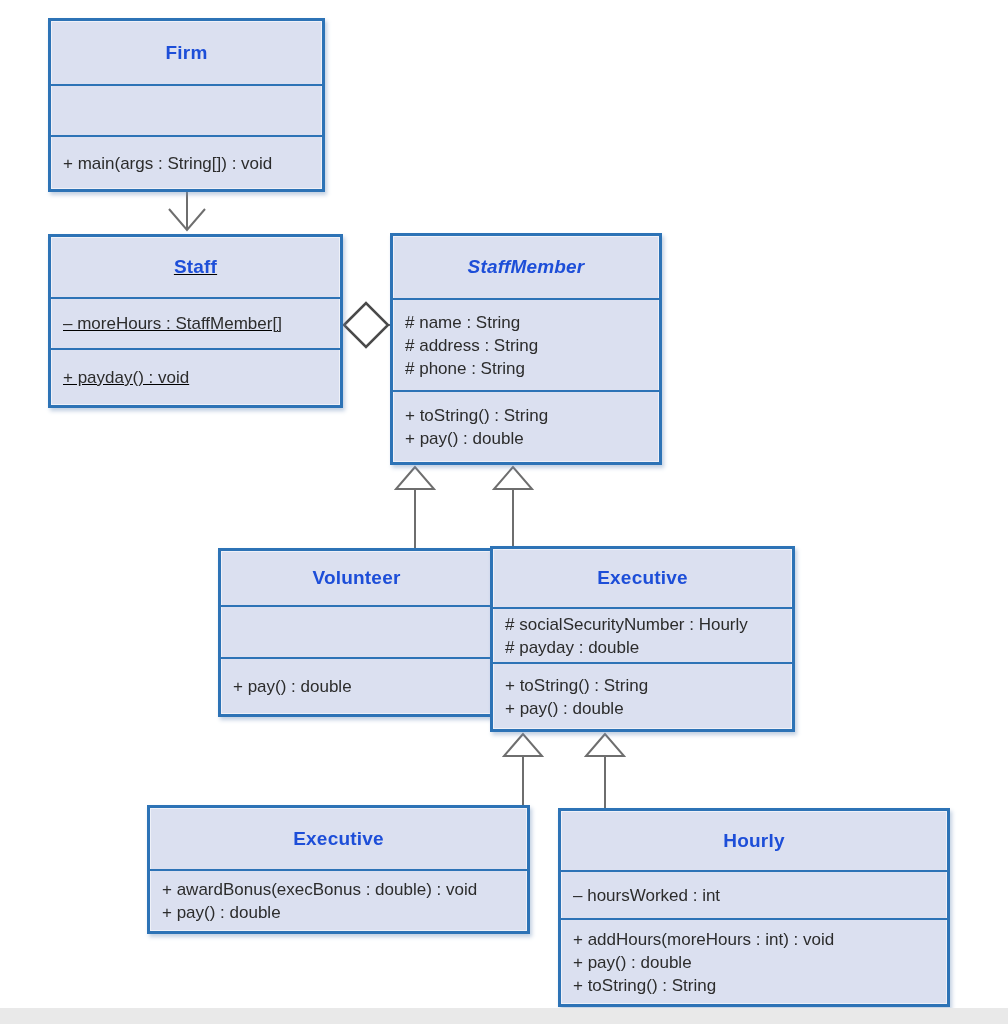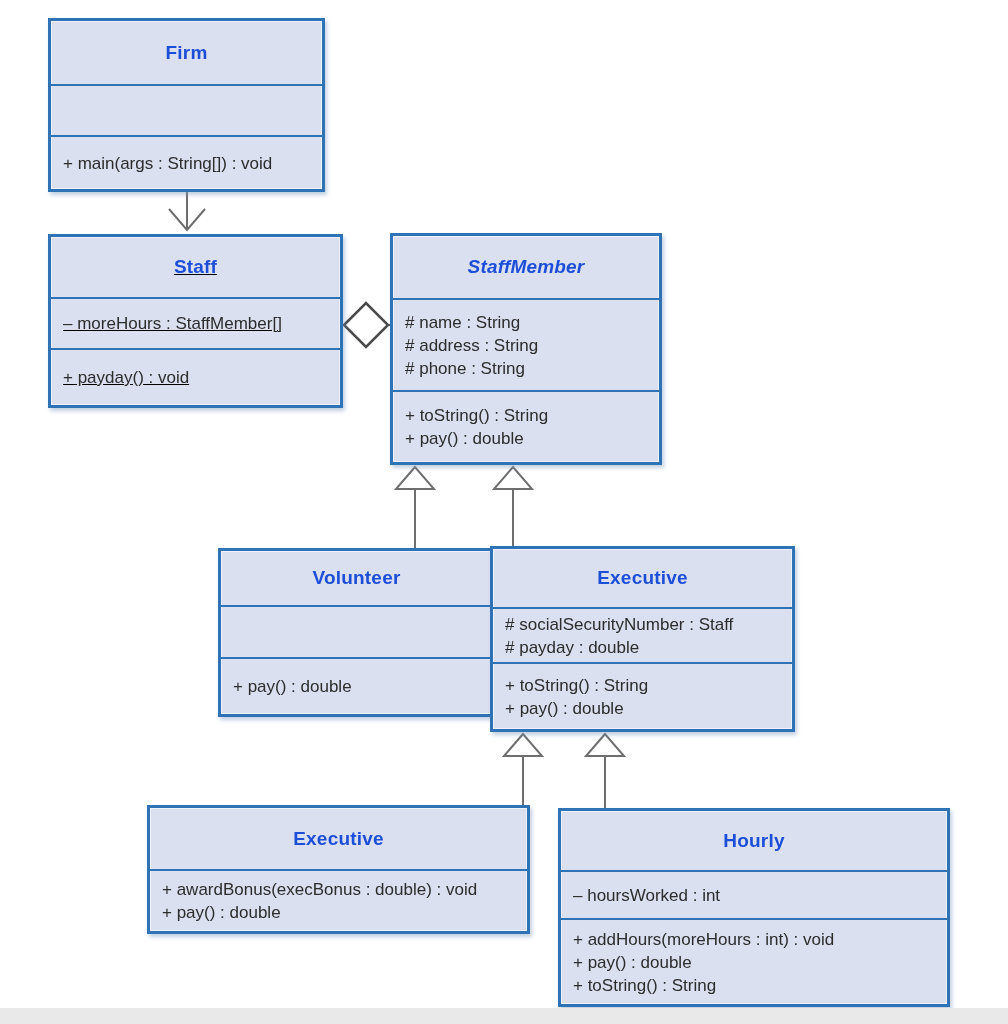--- a/index.html
+++ b/index.html
@@ -107,21 +107,21 @@
   <div class="c-title" style="height:54px">Volunteer</div>
   <div class="c-attrs" style="height:52px"></div>
   <div class="c-methods" style="height:57px">
     <div class="line">+ pay() : double</div>
   </div>
 </div>
 
 <div class="uml-class" style="left:490px;top:546px;width:305px;">
   <div class="c-title" style="height:58px">Executive</div>
   <div class="c-attrs" style="height:55px">
-    <div class="line"># socialSecurityNumber : Staff</div>
+    <div class="line"># socialSecurityNumber : Hourly</div>
     <div class="line"># payday : double</div>
   </div>
   <div class="c-methods" style="height:67px">
     <div class="line">+ toString() : String</div>
     <div class="line">+ pay() : double</div>
   </div>
 </div>
 
 <div class="uml-class" style="left:147px;top:805px;width:383px;">
   <div class="c-title" style="height:61px">Executive</div>

